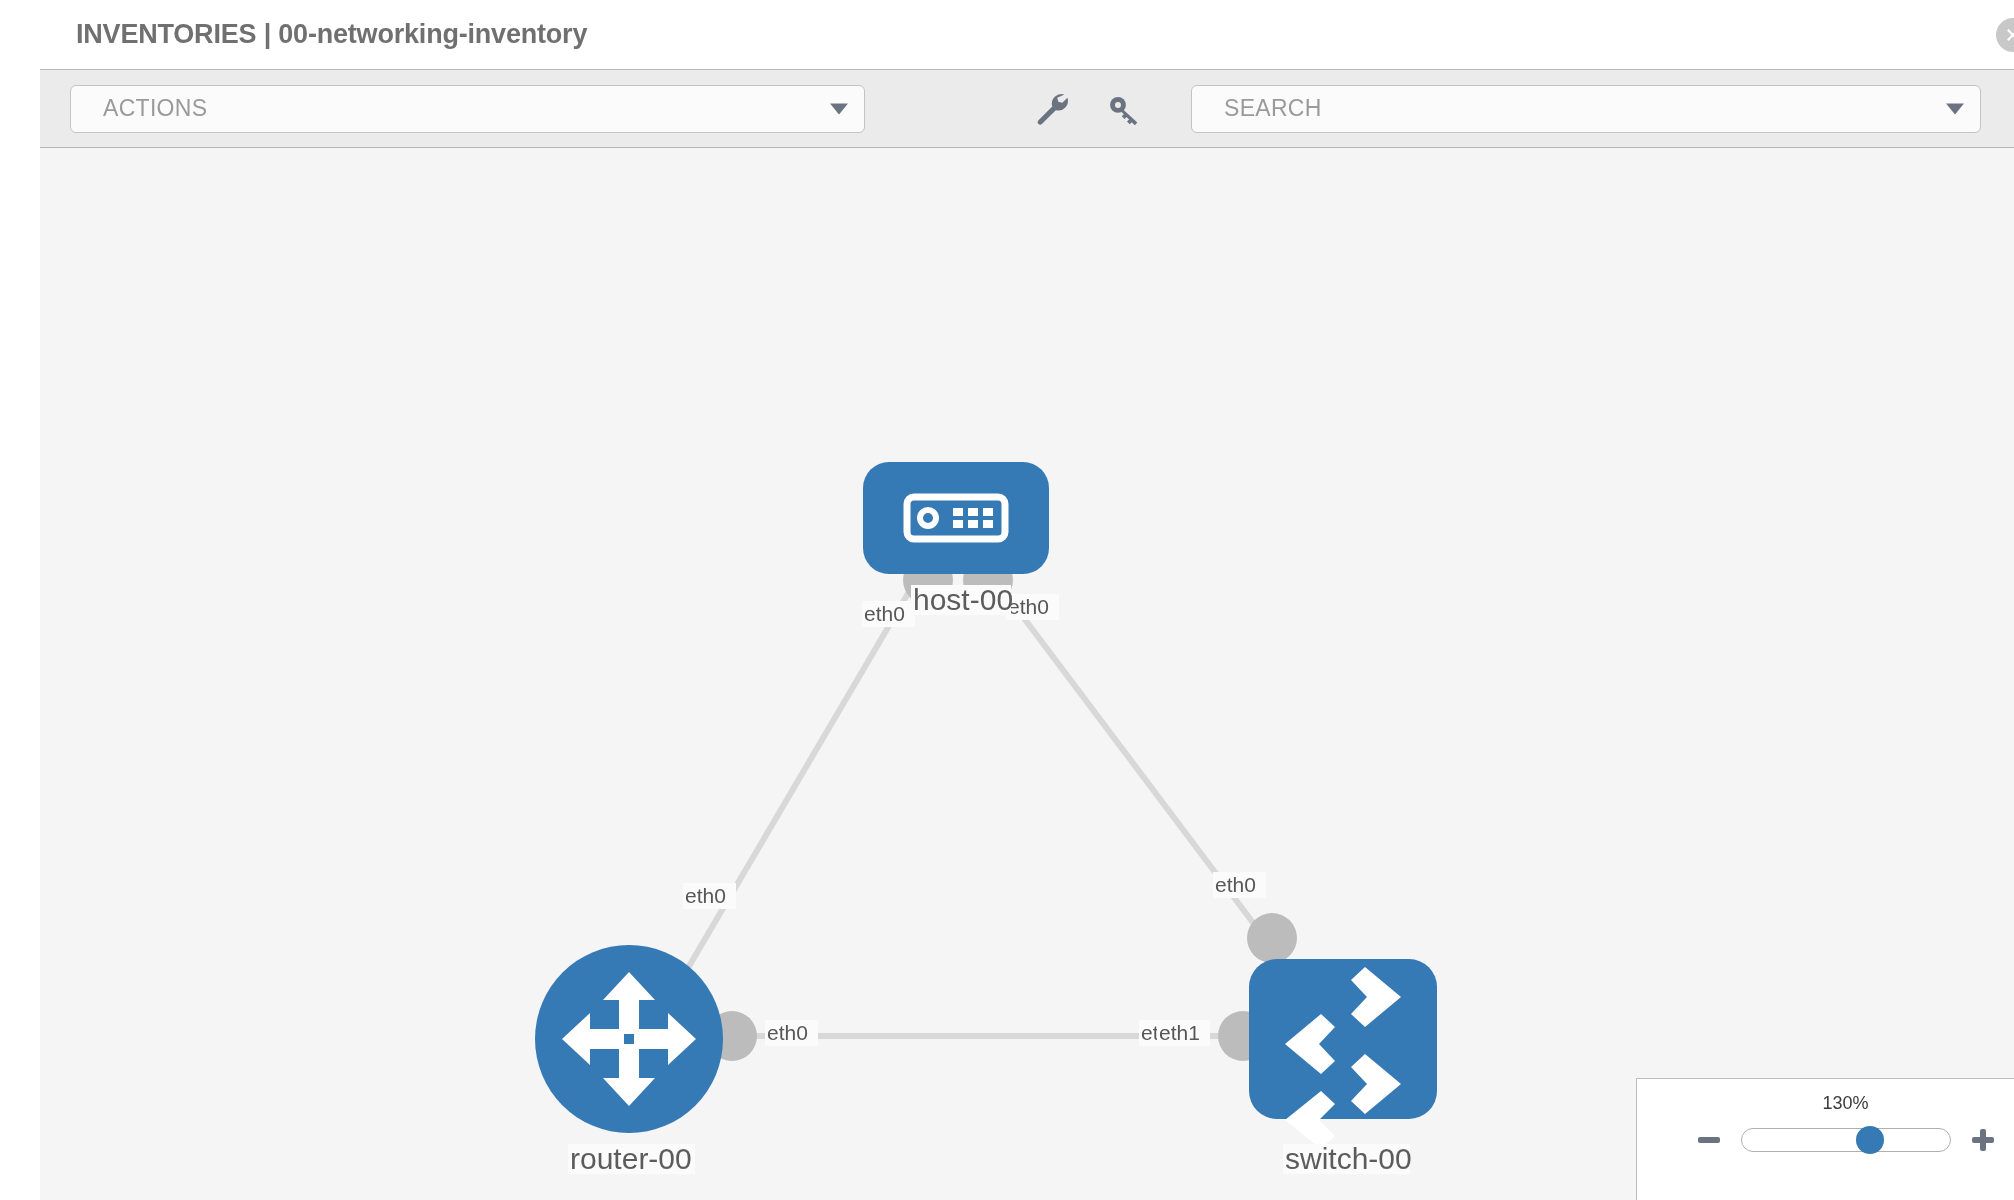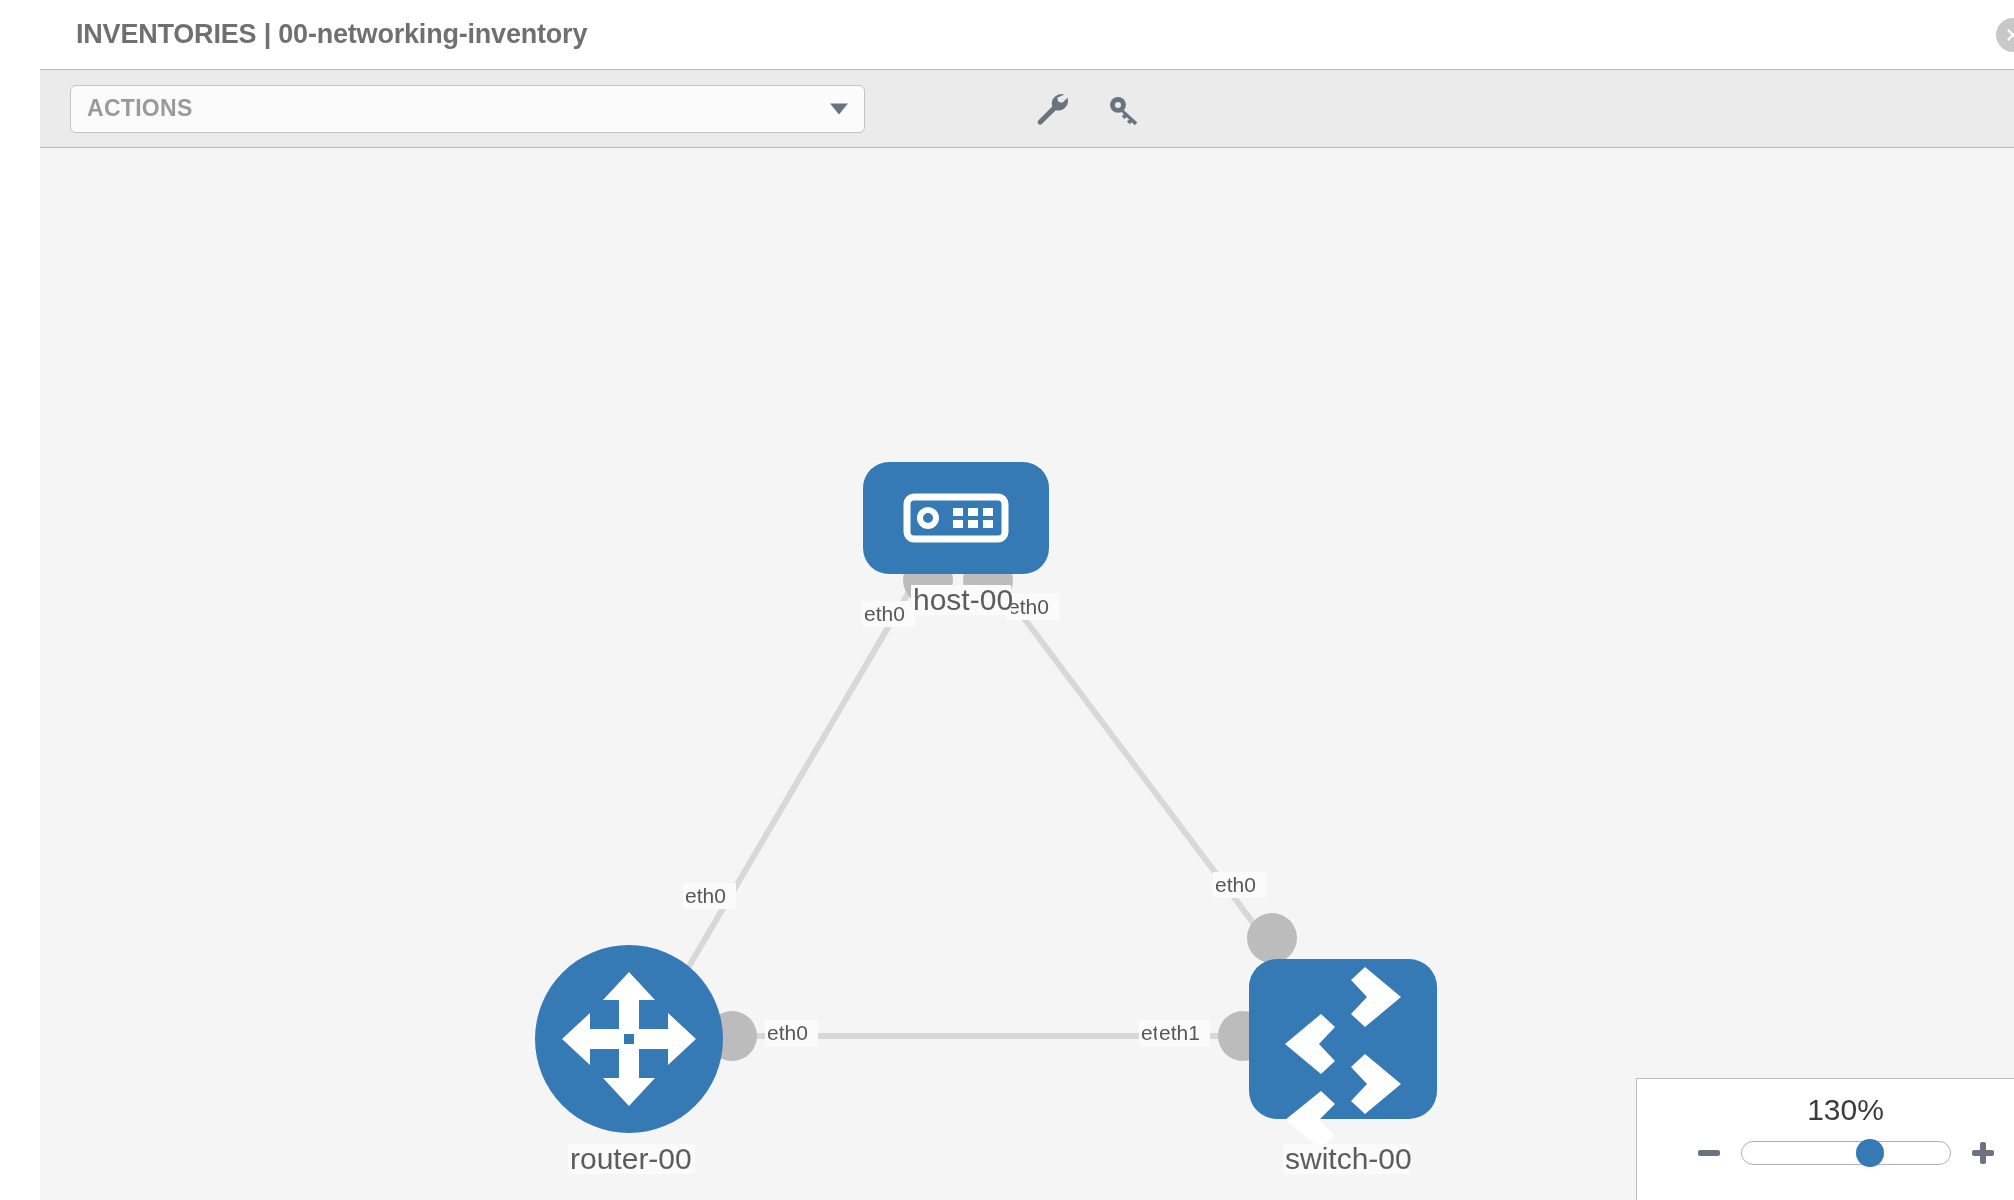--- a/index.html
+++ b/index.html
@@ -58,26 +58,25 @@
   .select-box {
     position: relative;
     height: 48px;
     background: #fbfbfb;
     border: 1px solid #c3c3c3;
     border-radius: 6px;
     display: flex; align-items: center;
     cursor: pointer;
   }
   .select-box .sel-label {
-    padding-left: 16px;
+    padding-left: 32px;
     font-size: 23px;
     color: #9a9a9a;
     letter-spacing: 0.3px;
     white-space: nowrap;
-    font-weight: bold;
   }
   .caret {
     position: absolute;
     right: 16px; top: 50%;
     transform: translateY(-50%);
     width: 0; height: 0;
     border-left: 9px solid transparent;
     border-right: 9px solid transparent;
     border-top: 11px solid #6c7380;
   }
@@ -131,21 +130,21 @@
     right: 0; bottom: 0;
     width: 418px; height: 122px;
     background: #ffffff;
     border-top: 1px solid #bdbdbd;
     border-left: 1px solid #bdbdbd;
     display: flex; flex-direction: column;
     align-items: center;
     padding-top: 14px;
   }
   .zoom-value {
-    font-size: 30px;
+    font-size: 18px;
     color: #3b3b3b;
     margin-bottom: 12px;
   }
   .zoom-row {
     display: flex; align-items: center;
     gap: 18px;
   }
   .zoom-minus, .zoom-plus {
     cursor: pointer; display: block;
   }
@@ -198,20 +197,24 @@
       <svg class="tool-icon" width="38" height="38" viewBox="0 0 24 24">
         <g fill="#6c7380">
           <circle cx="8.2" cy="9.4" r="5.0"></circle>
           <circle cx="8.2" cy="9.4" r="1.9" fill="#ebebeb"></circle>
           <path d="M11.6 12.4 L20.4 20.6 l-1.6 1.6 -1.9-1.9 -1.3 1.3 -1.7-1.7
                    1.3-1.3 -1.6-1.6 -1.3 1.3 -1.7-1.7 1.3-1.3 -2.0-2.0 Z"></path>
         </g>
       </svg>
     </div>
 
+    <div class="select-box" id="search-select">
+      <span class="sel-label">SEARCH</span>
+      <span class="caret"></span>
+    </div>
   </div>
 
   <div class="canvas">
 
     <svg class="topology-svg" viewBox="0 0 2014 1052" preserveAspectRatio="none">
 
       <g>
         <line class="edge-line" x1="880" y1="425" x2="648" y2="820"></line>
       </g>
       <g>

